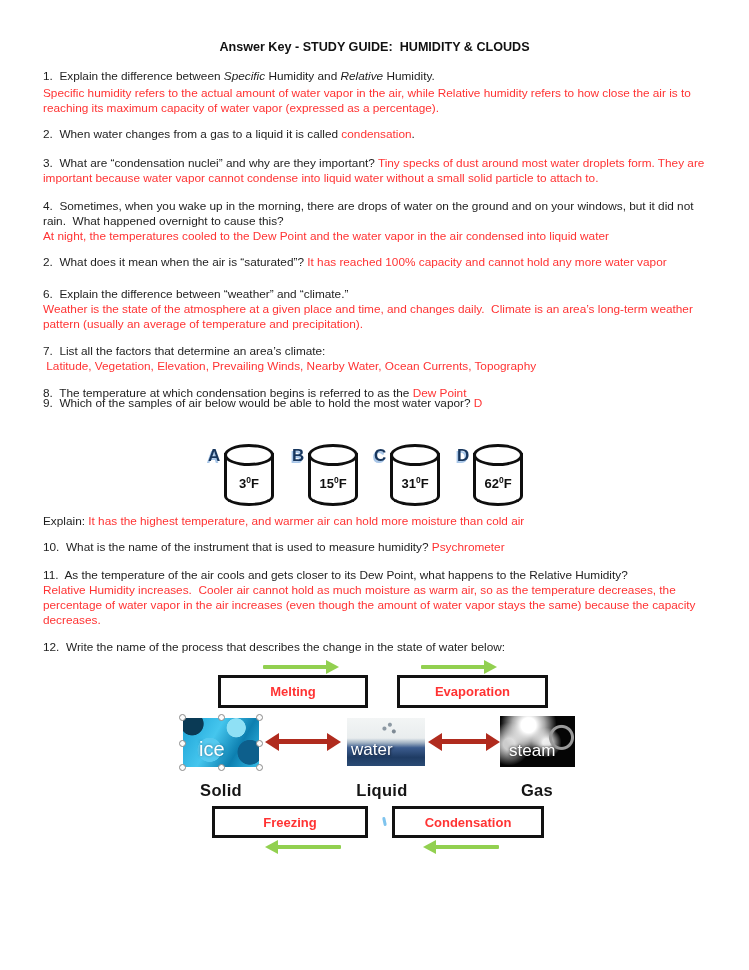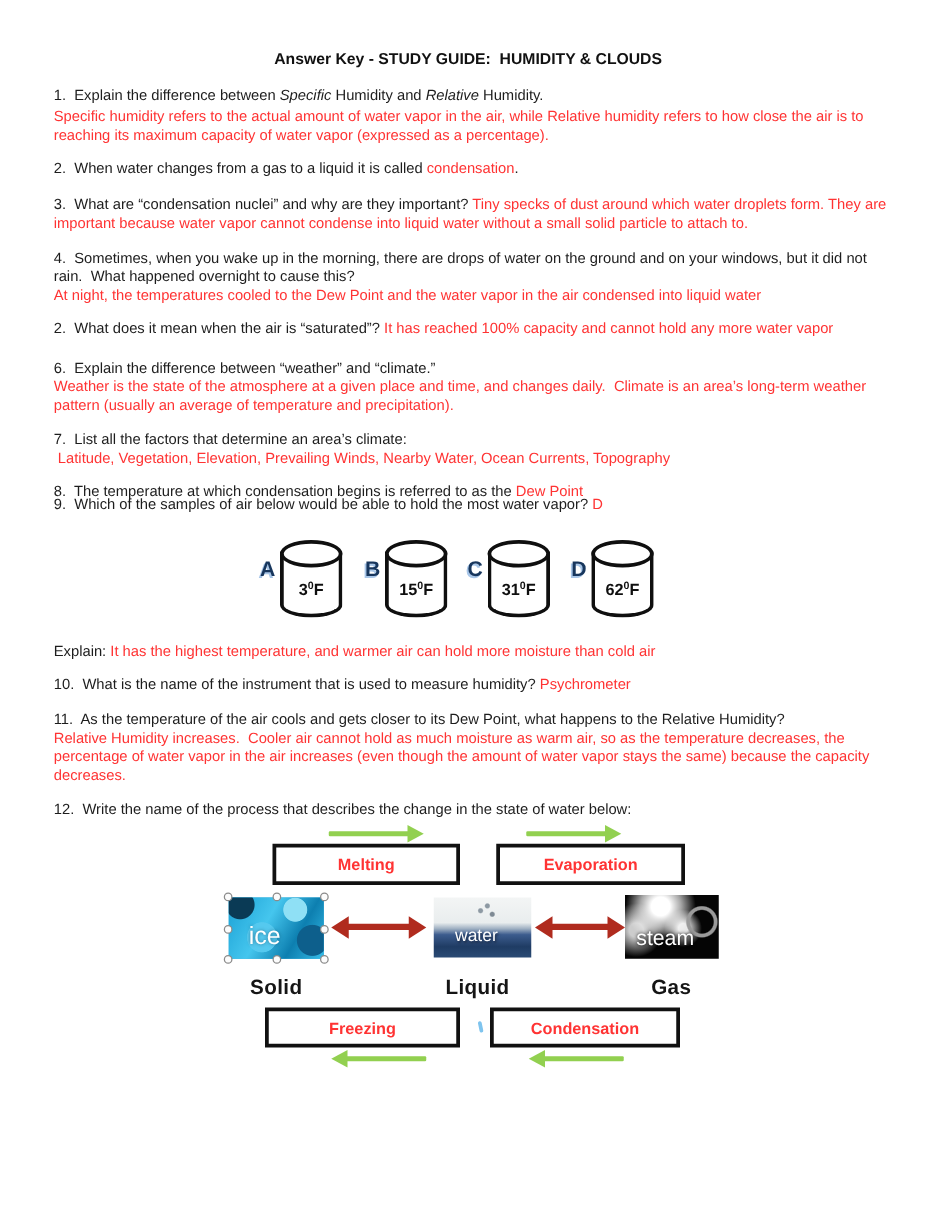--- a/index.html
+++ b/index.html
@@ -9,21 +9,21 @@
         white-space:pre-wrap;color:#1d1d1d;}
   .title{position:absolute;top:40px;left:0;width:749px;text-align:center;font-weight:700;
         font-size:12.6px;color:#111;white-space:pre-wrap;}
   .red{color:#ff3333;}
   .it{font-style:italic;}
 
   
   .sample{position:absolute;top:432px;width:70px;height:66px;}
   .s-letter{position:absolute;left:0;top:14px;font-size:17px;font-weight:700;color:#17365d;
         text-shadow:-1.5px 1.5px 0 #a8c6e8;}
-  .cylinder{position:absolute;left:16px;top:0;width:50px;height:65px;}
+  .cylinder{position:absolute;left:16px;top:12px;width:50px;height:65px;}
   .cyl-body{position:absolute;left:0;top:9px;width:44px;height:50px;background:#fff;
         border:3px solid #0f0f0f;border-top:none;border-radius:0 0 25px 25px / 0 0 10px 10px;z-index:1;}
   .cyl-top{position:absolute;left:0;top:0;width:44px;height:16px;background:#fff;
         border:3px solid #0f0f0f;border-radius:50%;z-index:2;}
   .cyl-temp{position:absolute;left:0;top:31px;width:50px;text-align:center;z-index:3;
         font-weight:700;font-size:13px;color:#0f0f0f;}
   .cyl-temp sup{font-size:8.5px;}
 
   
   .pbox{position:absolute;background:#fff;border:3px solid #111;box-sizing:border-box;
@@ -75,21 +75,21 @@
 
 <div class="page">
 
   <div class="title">Answer Key - STUDY GUIDE:  HUMIDITY &amp; CLOUDS</div>
 
   <div class="line" style="top:69px"><span>1.  Explain the difference between </span><span class="it">Specific</span><span> Humidity and </span><span class="it">Relative</span><span> Humidity.</span></div>
   <div class="line red" style="top:86px">Specific humidity refers to the actual amount of water vapor in the air, while Relative humidity refers to how close the air is to reaching its maximum capacity of water vapor (expressed as a percentage).</div>
 
   <div class="line" style="top:127px"><span>2.  When water changes from a gas to a liquid it is called </span><span class="red">condensation</span><span>.</span></div>
 
-  <div class="line" style="top:156px"><span>3.  What are “condensation nuclei” and why are they important? </span><span class="red">Tiny specks of dust around which water droplets form. They are important because water vapor cannot condense into liquid water without a small solid particle to attach to.</span></div>
+  <div class="line" style="top:156px"><span>3.  What are “condensation nuclei” and why are they important? </span><span class="red">Tiny specks of dust around most water droplets form. They are important because water vapor cannot condense into liquid water without a small solid particle to attach to.</span></div>
 
   <div class="line" style="top:199px">4.  Sometimes, when you wake up in the morning, there are drops of water on the ground and on your windows, but it did not rain.  What happened overnight to cause this?</div>
   <div class="line red" style="top:229px">At night, the temperatures cooled to the Dew Point and the water vapor in the air condensed into liquid water</div>
 
   <div class="line" style="top:255px"><span>2.  What does it mean when the air is “saturated”? </span><span class="red">It has reached 100% capacity and cannot hold any more water vapor</span></div>
 
   <div class="line" style="top:287px">6.  Explain the difference between “weather” and “climate.”</div>
   <div class="line red" style="top:302px">Weather is the state of the atmosphere at a given place and time, and changes daily.  Climate is an area’s long-term weather pattern (usually an average of temperature and precipitation).</div>
 
   <div class="line" style="top:344px">7.  List all the factors that determine an area’s climate:</div>
@@ -172,21 +172,21 @@
   </div>
 
   <div class="rarrow" style="left:265px;top:733px;width:76px">
       <div class="r-shaft"></div>
       <div class="r-head west"></div>
       <div class="r-head east"></div>
     </div>
 
   <div class="photo" style="left:347px;top:718px;width:78px;height:48px">
     <div class="canvas water-bg">
-      <span class="img-label" style="left:17px;top:22px;font-size:14px;text-shadow:1px 1px 2px #1b2a44">water</span>
+      <span class="img-label" style="left:4px;top:22px;font-size:17px;text-shadow:1px 1px 2px #1b2a44">water</span>
     </div>
   </div>
 
   <div class="rarrow" style="left:428px;top:733px;width:72px">
       <div class="r-shaft"></div>
       <div class="r-head west"></div>
       <div class="r-head east"></div>
     </div>
 
   <div class="photo" style="left:500px;top:716px;width:75px;height:51px">

